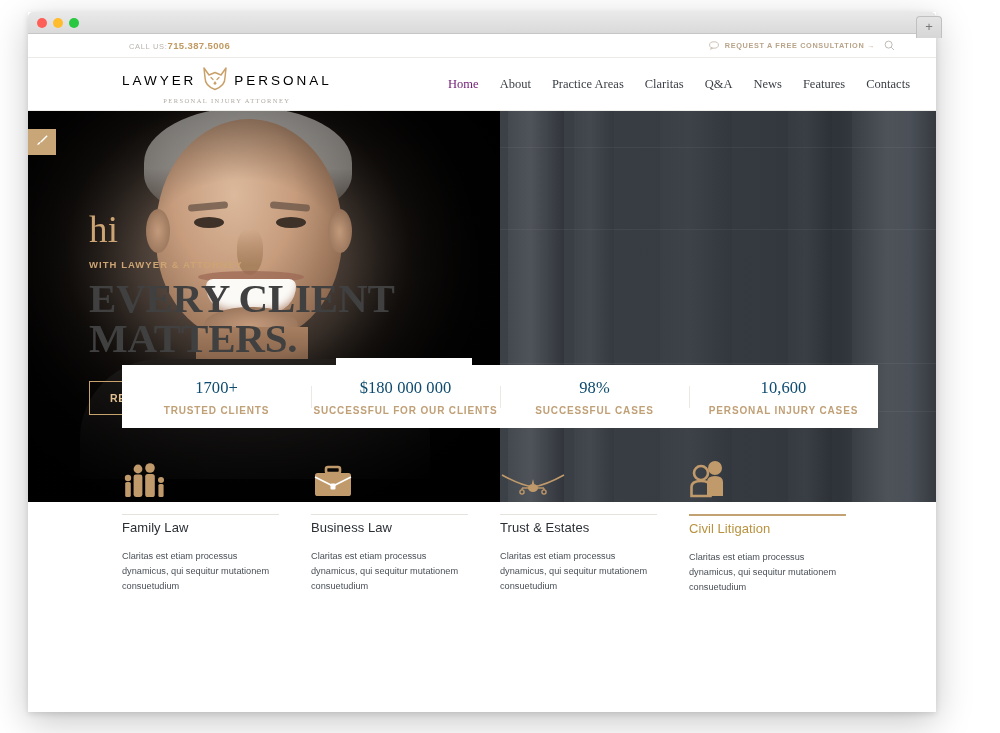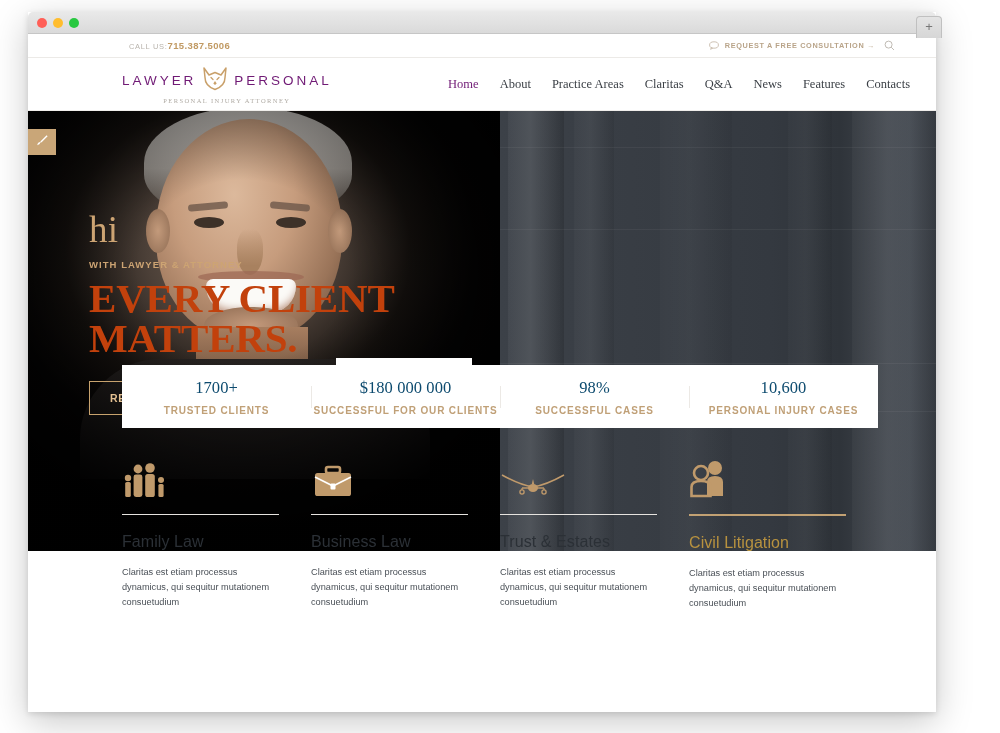--- a/index.html
+++ b/index.html
@@ -83,39 +83,39 @@
     border-bottom: 1px solid #f0eeeb;
     position: relative;
     background: #fff;
   }
   .logo { position: absolute; left: 94px; top: 7px; text-align: center; }
   .logo-main {
     display: flex; align-items: center; justify-content: center; gap: 4px;
     font-family: "Liberation Serif", serif;
   }
   .logo-word {
-    font-size: 13.5px; letter-spacing: .22em; color: #701a75; font-weight: 400;
+    font-size: 13.5px; letter-spacing: .22em; color: #000000; font-weight: 400;
     font-family: "Liberation Sans", sans-serif;
   }
   .logo-sub {
     margin-top: 2px;
     font-family: "Liberation Serif", serif;
     font-size: 6.5px; letter-spacing: .22em; color: #b0aba4;
   }
   .nav {
     position: absolute; right: 26px;
     display: flex; align-items: center; gap: 21px;
     font-family: "Liberation Serif", serif;
     font-size: 12.5px;
   }
   .nav a { color: #3a3f45; text-decoration: none; white-space: nowrap; }
   .nav a.active { color: #701a75; }
 
   
-  .hero { position: relative; height: 440px; width: 100%; overflow: hidden; }
+  .hero { position: relative; height: 391px; width: 100%; overflow: hidden; }
   .hero-left {
     position: absolute; left: 0; top: 0; width: 472px; height: 100%;
     background:
       radial-gradient(ellipse 240px 210px at 210px 140px, #7c6a5a 0%, #4c4038 38%, #16120f 72%, #050404 100%),
       #060505;
     overflow: hidden;
   }
   
   .p-head {
     position: absolute; left: 128px; top: 8px;
@@ -185,21 +185,21 @@
     font-family: "Liberation Serif", serif;
     font-size: 37px; color: #cda473; line-height: 1; letter-spacing: .01em;
   }
   .with {
     margin-top: 11px;
     font-size: 9.5px; font-weight: 700; letter-spacing: .11em; color: #cda473;
   }
   .headline {
     margin-top: 9px;
     font-family: "Liberation Serif", serif;
-    font-size: 41px; line-height: .97; color: #c2410c; font-weight: 700;
+    font-size: 41px; line-height: .97; color: #404040; font-weight: 700;
     letter-spacing: -0.005em;
   }
   .hero-cta {
     margin-top: 22px;
     display: inline-flex; align-items: center; justify-content: center;
     height: 34px; padding: 0 20px;
     border: 1px solid #c8a36e;
     color: #e3c091; font-size: 10.5px; font-weight: 700; letter-spacing: .075em;
     background: transparent; cursor: pointer;
   }
@@ -249,21 +249,21 @@
   .services {
     position: absolute; left: 94px; top: 418px;
     width: 756px;
     display: flex; gap: 0;
   }
   .svc { width: 189px; padding-right: 32px; }
   .svc-icon { height: 48px; display: flex; align-items: flex-end; }
   .svc-rule { margin-top: 14px; height: 1px; background: #e6e3df; width: 157px; }
   .svc-rule.active { background: #c2a173; height: 1.5px; }
   .svc-title {
-    margin-top: 18px; font-size: 16px; color: #2b3036; letter-spacing: .005em;
+    margin-top: 5px; font-size: 13px; color: #2b3036; letter-spacing: .005em;
   }
   .svc-title.active { color: #b8923f; }
   .svc-desc {
     margin-top: 14px; font-size: 9.2px; line-height: 1.65; color: #4a5057; max-width: 164px;
   }
 </style>
 </head>
 <body>
 
 <div class="browser-window">

